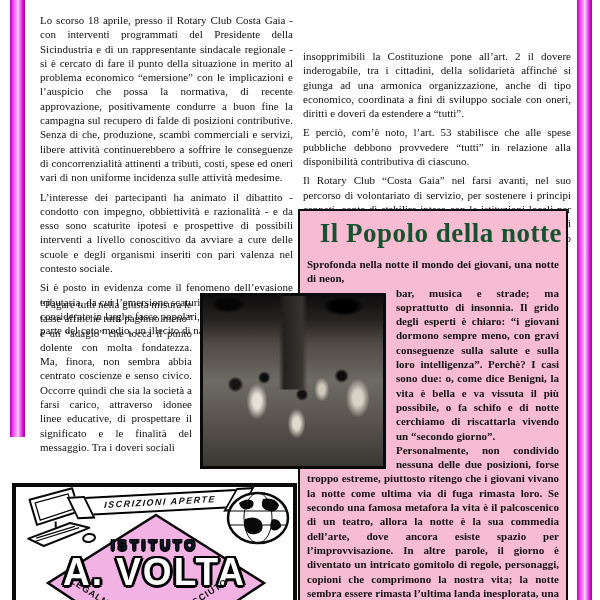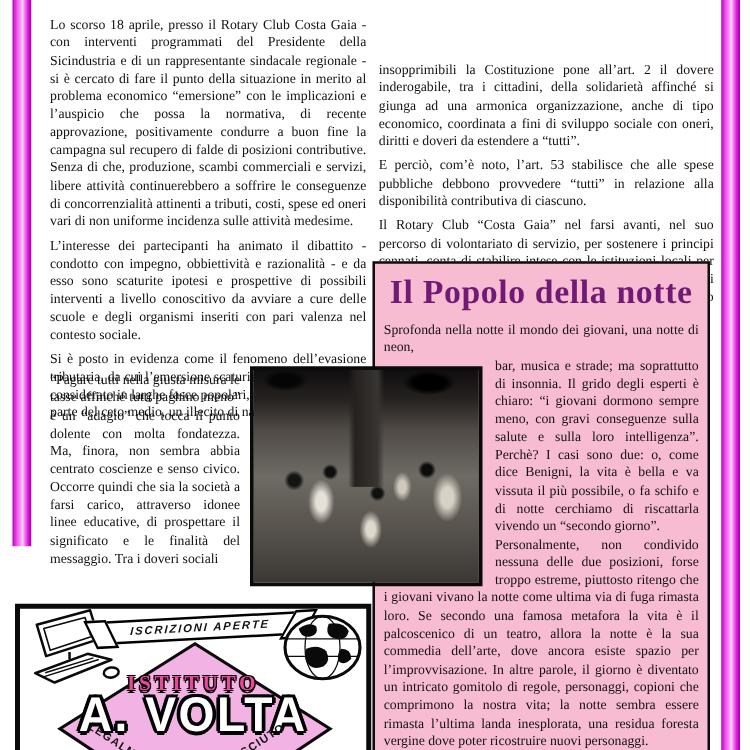--- a/index.html
+++ b/index.html
@@ -14,46 +14,46 @@
   .col{font-size:11px;line-height:14.3px;text-align:justify;}
   .col p{margin:5px;}
   #left-col-a{left:35px;top:8px;width:263px;}
   #left-col-b{left:35px;top:292px;width:162px;}
   #right-col{left:303px;top:8px;width:268px;margin-top:41px;}
   #right-col p{margin:0 0 5px 0;}
   .signature{text-align:right;font-weight:bold;font-size:12px;margin-top:4px;padding-right:6px;}
   
   #night-box{left:298px;top:209px;width:266px;height:400px;background:#f8bcd2;
              border:2px solid #0d0d0d;overflow:hidden;}
-  #night-title{margin:7px 4px 8px 4px;text-align:center;font-weight:bold;
-               font-size:27px;letter-spacing:0.5px;color:#701a75;}
+  #night-title{margin:7px 4px 8px 4px;text-align:right;font-weight:bold;
+               font-size:27px;letter-spacing:0.5px;color:#14532d;}
   #night-body{margin:0 7px;font-size:11px;line-height:14.3px;text-align:justify;}
-  #night-body p{margin:0;}
+  #night-body p{margin:0;font-weight:bold;}
   .photo-spacer{float:left;width:89px;height:179px;}
   
   #photo{left:200px;top:293px;width:180px;height:170px;border:3px solid #0a0a0a;
     background:
       radial-gradient(28px 13px at 78% 6%, #000 45%, transparent 75%),
       radial-gradient(24px 11px at 14% 5%, #050505 45%, transparent 75%),
       linear-gradient(90deg, transparent 42%, #24211f 45%, #383431 55%, transparent 58%) 0 0/100% 55% no-repeat,
       radial-gradient(14px 24px at 30% 62%, #e6e1d7 30%, transparent 75%),
       radial-gradient(12px 20px at 52% 75%, #ded8cd 30%, transparent 75%),
       radial-gradient(16px 26px at 86% 60%, #d8d2c6 30%, transparent 75%),
       radial-gradient(10px 16px at 66% 55%, #cfc9bd 30%, transparent 75%),
       radial-gradient(8px 8px at 34% 48%, #0e0e0e 45%, transparent 80%),
       radial-gradient(8px 8px at 55% 58%, #101010 45%, transparent 80%),
       radial-gradient(9px 9px at 77% 47%, #0c0c0c 45%, transparent 80%),
       radial-gradient(10px 10px at 18% 52%, #141414 45%, transparent 80%),
       linear-gradient(180deg,#0f0e0e 0%,#262220 14%,#4f4a45 28%,#6e6a64 50%,#5a554f 72%,#3b3834 100%);}
   
   #ad-box{left:12px;top:483px;width:277px;height:130px;background:#fff;border:4px solid #0a0a0a;}
   #ad-diamond-svg{position:absolute;left:0;top:0;width:277px;height:130px;}
   .ad-text{position:absolute;width:100%;text-align:center;font-family:"Liberation Sans","DejaVu Sans",sans-serif;}
-  #ad-line1{top:50px;font-size:17px;font-weight:bold;letter-spacing:3px;color:#ec4899;
-            text-shadow:-1px -1px 0 #000,1px -1px 0 #000,-1px 1px 0 #000,1px 1px 0 #000,0 2px 0 #000;font-family:Liberation Serif, serif;}
+  #ad-line1{top:50px;font-size:14px;font-weight:bold;letter-spacing:3px;color:#0f172a;
+            text-shadow:-1px -1px 0 #000,1px -1px 0 #000,-1px 1px 0 #000,1px 1px 0 #000,0 2px 0 #000;}
   #ad-line2{top:64px;font-size:37px;font-weight:bold;letter-spacing:2px;color:#fff;transform:scaleY(1.05);
             text-shadow:-2px -2px 0 #000,2px -2px 0 #000,-2px 2px 0 #000,2px 2px 0 #000,0 3px 0 #000,3px 0 0 #000,-3px 0 0 #000;}
   .ad-tag{position:absolute;font-family:"Liberation Sans",sans-serif;font-size:9px;font-weight:bold;
           letter-spacing:1px;color:#111;}
   #ad-tag-left{left:52px;top:100px;transform:rotate(33deg);}
   #ad-tag-right{left:160px;top:104px;transform:rotate(-33deg);}
   #ad-banner{position:absolute;left:68px;top:6px;width:152px;height:15px;transform:rotate(-3deg) skewX(-6deg);
              background:#fff;border-top:2px solid #000;border-bottom:2px solid #000;
              font-family:"Liberation Sans",sans-serif;font-size:9px;font-weight:bold;font-style:italic;
              letter-spacing:1.5px;text-align:center;line-height:15px;color:#101010;}

